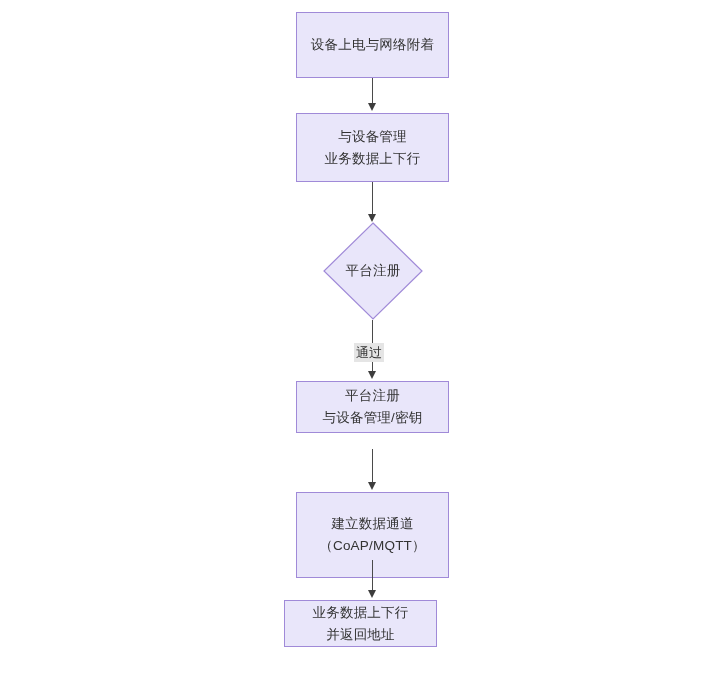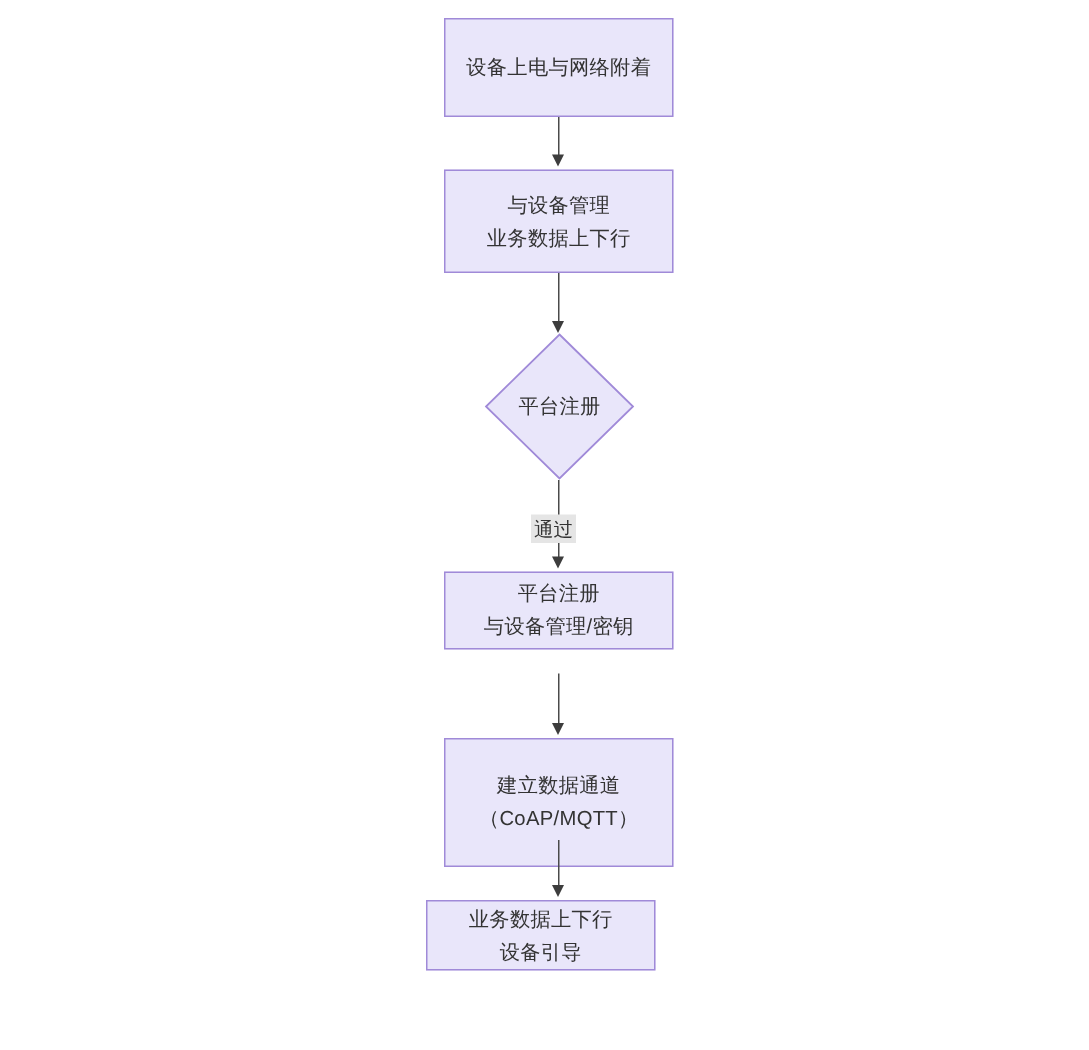--- a/index.html
+++ b/index.html
@@ -138,16 +138,16 @@
   <div class="node-box" style="left:296px; top:492px; height:86px;">
     <span class="line">建立数据通道</span>
     <span class="line">（CoAP/MQTT）</span>
   </div>
 
   <div class="connector" style="top:560px; height:32px;"></div>
   <div class="arrowhead" style="top:590px;"></div>
 
   <div class="node-box" style="left:284px; top:600px; height:47px;">
     <span class="line">业务数据上下行</span>
-    <span class="line">设备引导</span>
+    <span class="line">并返回地址</span>
   </div>
 
 </div>
 
 </body></html>

